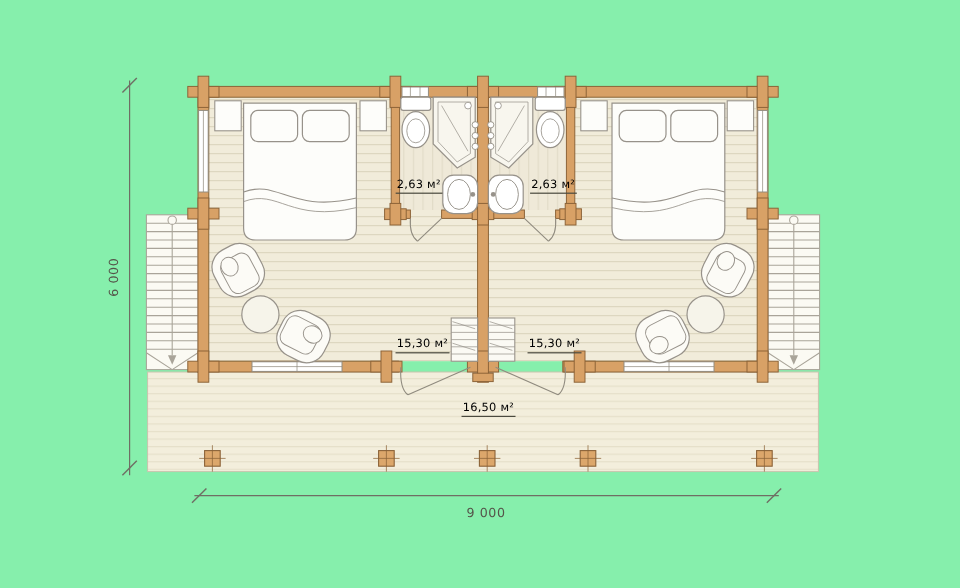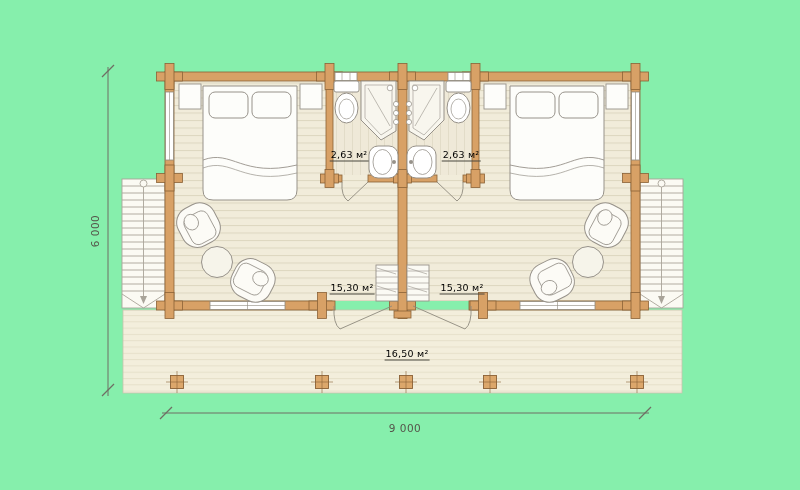--- a/index.html
+++ b/index.html
@@ -396,19 +396,19 @@
 </div>
 <div class="area-label" style="left:461px;top:155px;">
   <span>2,63 м²</span>
 </div>
 <div class="area-label" style="left:352px;top:288px;">
   <span>15,30 м²</span>
 </div>
 <div class="area-label" style="left:462px;top:288px;">
   <span>15,30 м²</span>
 </div>
-<div class="area-label" style="left:407px;top:354px;">
+<div class="area-label" style="left:407px;top:341px;">
   <span>16,50 м²</span>
 </div>
 <div class="dim-label vert" style="left:95px;top:231px;">6 000</div>
 <div class="dim-label" style="left:405px;top:428px;">9 000</div>
 
 </div>
 
 </body></html>

